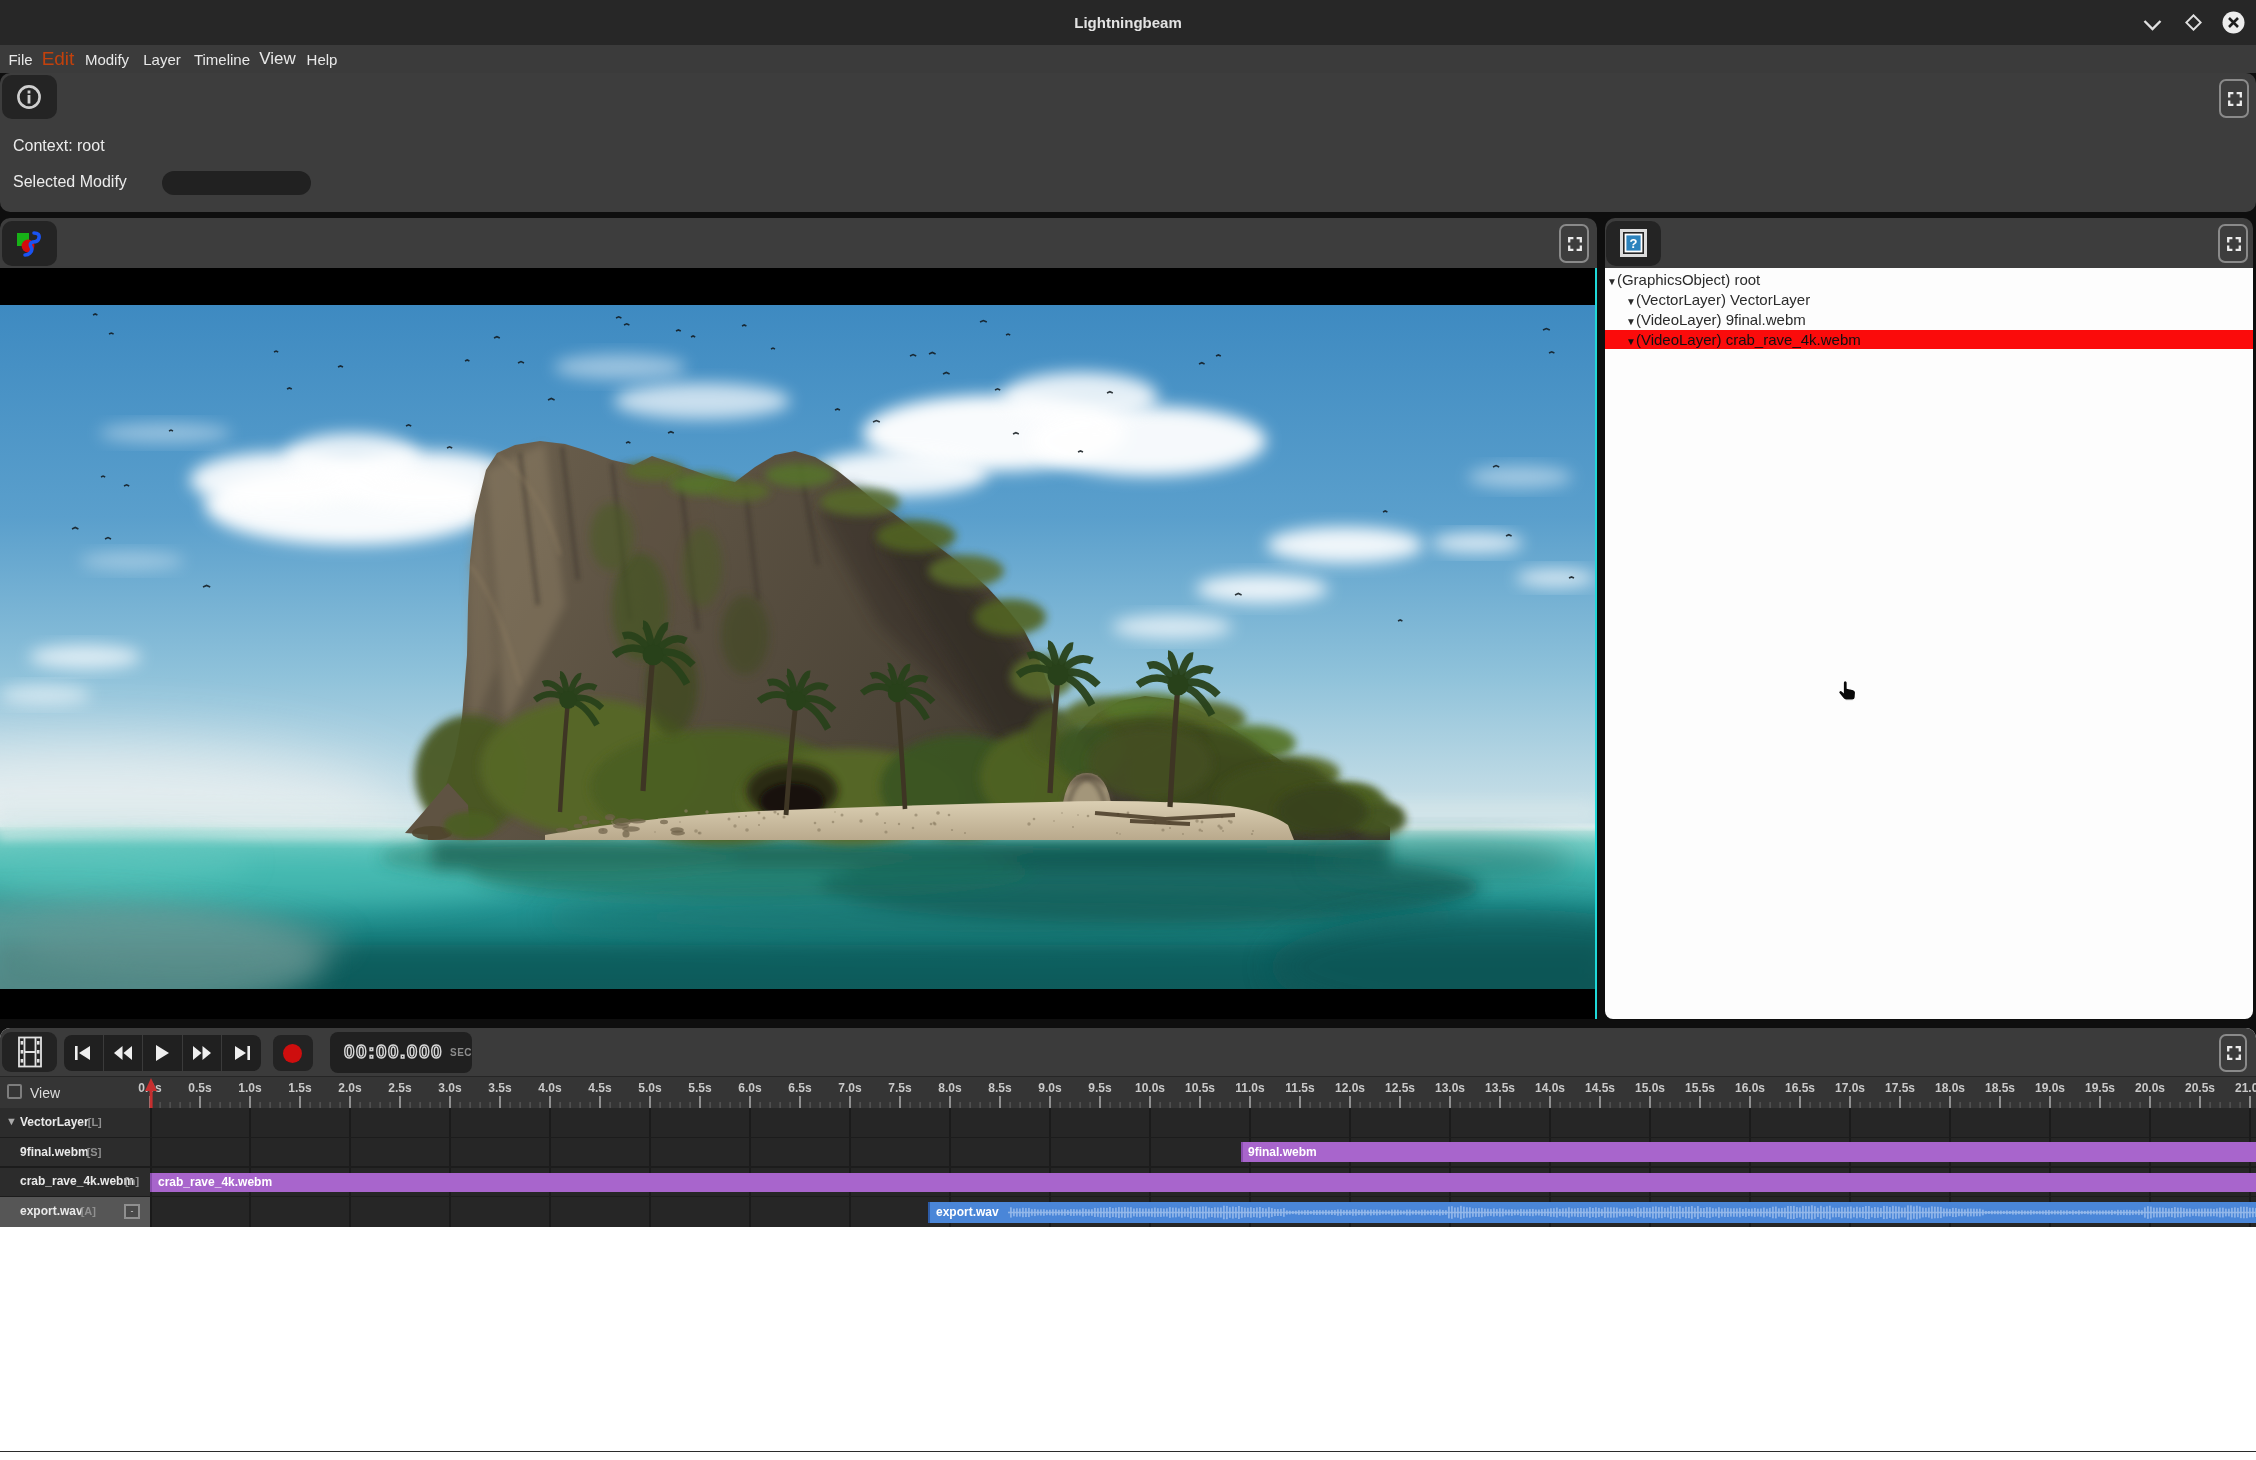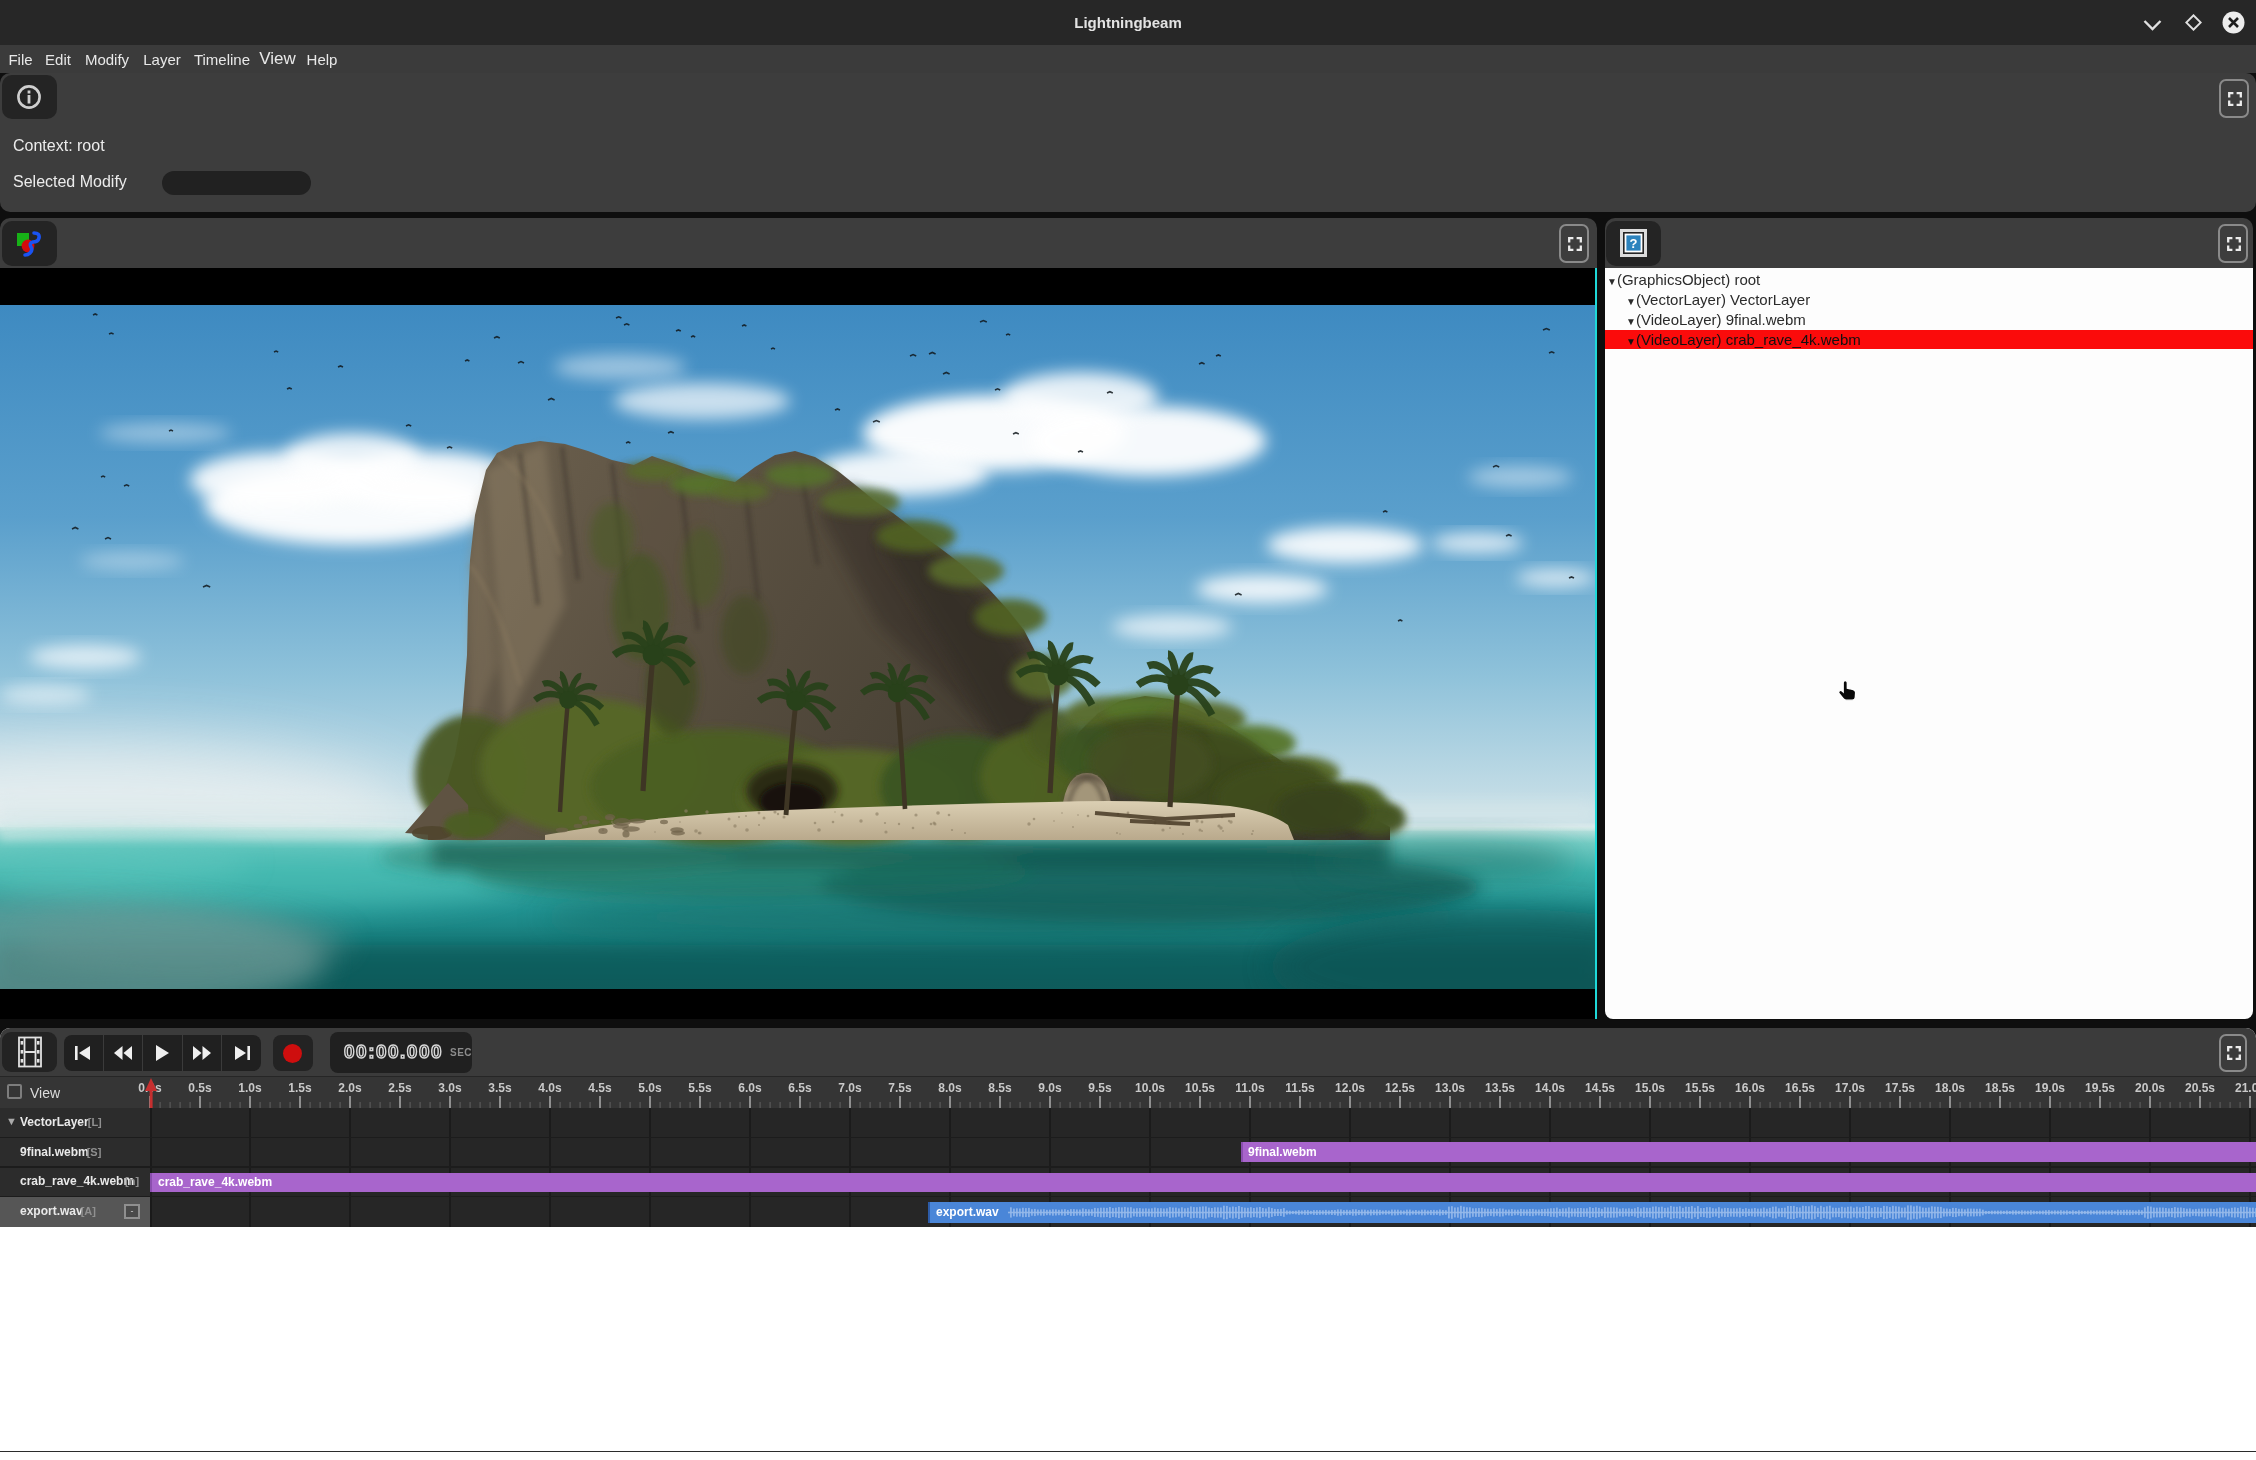--- a/index.html
+++ b/index.html
@@ -12,21 +12,21 @@
       </svg></div>
 <div class="abs" style="left:2185px;top:14px"><svg width="17" height="17" viewBox="0 0 17 17">
         <rect x="3.4" y="3.4" width="10.2" height="10.2" transform="rotate(45 8.5 8.5)" fill="none" stroke="#e0e0e0" stroke-width="1.9"></rect>
       </svg></div>
 <div class="abs" style="left:2222px;top:11px"><svg width="23" height="23" viewBox="0 0 23 23">
         <circle cx="11.5" cy="11.5" r="11" fill="#ececec"></circle>
         <path d="M7 7 L16 16 M16 7 L7 16" stroke="#1d1d1d" stroke-width="2.6"></path>
       </svg></div>
 <div class="abs" style="left:0;top:45px;width:2256px;height:28px;background:#3b3b3b"></div>
 <div class="abs" style="left:20.5px;top:58.5px;transform:translate(-50%,-50%);font-size:15px;color:#e8e8e8;white-space:nowrap">File</div>
-<div class="abs" style="left:58px;top:58.5px;transform:translate(-50%,-50%);font-size:15px;color:#e5e5e5;white-space:nowrap">Edit</div>
+<div class="abs" style="left:58px;top:58.5px;transform:translate(-50%,-50%);font-size:19px;color:#c2410c;white-space:nowrap">Edit</div>
 <div class="abs" style="left:107px;top:58.5px;transform:translate(-50%,-50%);font-size:15px;color:#e8e8e8;white-space:nowrap">Modify</div>
 <div class="abs" style="left:162px;top:58.5px;transform:translate(-50%,-50%);font-size:15px;color:#e8e8e8;white-space:nowrap">Layer</div>
 <div class="abs" style="left:222px;top:58.5px;transform:translate(-50%,-50%);font-size:15px;color:#e8e8e8;white-space:nowrap">Timeline</div>
 <div class="abs" style="left:277.5px;top:58.5px;transform:translate(-50%,-50%);font-size:17px;color:#e8e8e8;white-space:nowrap">View</div>
 <div class="abs" style="left:322px;top:58.5px;transform:translate(-50%,-50%);font-size:15px;color:#e8e8e8;white-space:nowrap">Help</div>
 <div class="abs" style="left:0;top:73px;width:2256px;height:139px;background:#3d3d3d;border-radius:10px"></div>
 <div class="abs" style="left:2px;top:75px;width:55px;height:44px;background:#242424;border-radius:10px"></div>
 <div class="abs" style="left:16px;top:84px"><svg width="26" height="26" viewBox="0 0 26 26">
         <circle cx="13" cy="13" r="10.6" fill="none" stroke="#cfcfcf" stroke-width="2.6"></circle>
         <rect x="11.6" y="6.5" width="2.8" height="3" fill="#cfcfcf"></rect>

